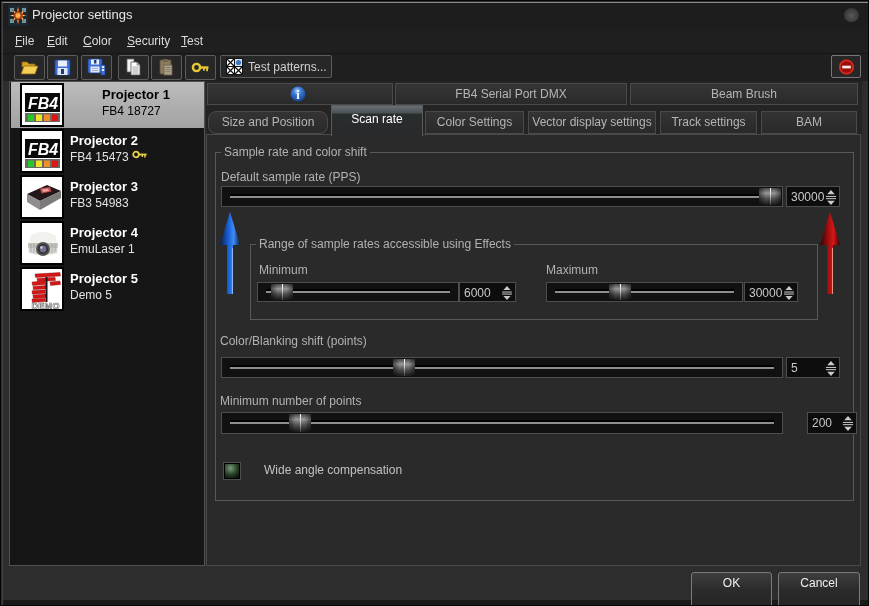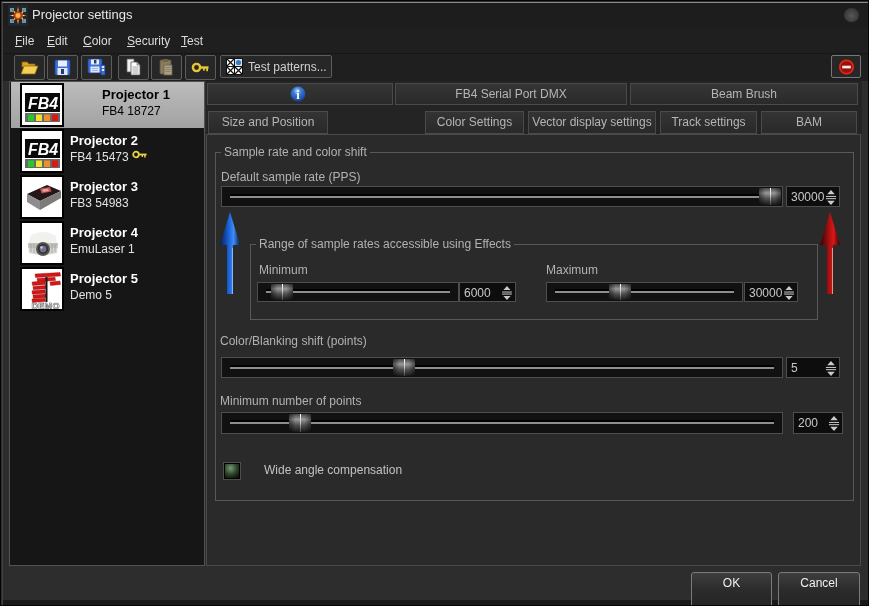--- a/index.html
+++ b/index.html
@@ -277,25 +277,26 @@
             <stop offset="35%" stop-color="#3a7bd8"></stop>
             <stop offset="100%" stop-color="#123a8a"></stop>
       </radialGradient>
         </defs>
       <circle cx="7" cy="7" r="6.5" fill="url(#big)"></circle>
       <text x="7" y="11.5" text-anchor="middle" font-family="Liberation Serif,serif" font-size="11" font-weight="bold" fill="#fff">i</text>
     </svg></div>
   <div class="tab1" style="left:394px;width:232px;">FB4 Serial Port DMX</div>
   <div class="tab1" style="left:629px;width:228px;">Beam Brush</div>
 
-  <div class="tab2" style="left:207px;width:120px;">Size and Position</div>
+  <div class="tab2" style="left:207px;width:120px;border-radius:8px;">Size and Position</div>
   <div class="tab2" style="left:424px;width:99px;">Color Settings</div>
   <div class="tab2" style="left:527px;width:128px;">Vector display settings</div>
   <div class="tab2" style="left:659px;width:97px;">Track settings</div>
   <div class="tab2" style="left:760px;width:96px;">BAM</div>
+  <div id="tabactive">Scan rate</div>
   <div id="panel">
 
     <div class="grp" style="left:8px;top:17px;width:637px;height:347px;"></div>
     <div class="grptitle" style="left:14px;top:10px;">Sample rate and color shift</div>
     <div class="lbl" style="left:14px;top:35px;">Default sample rate (PPS)</div>
 
     <div class="strack" style="left:14px;top:51px;width:562px;height:21px;">
       <div class="groove"></div>
       <div class="thumb" style="right:1px;"></div>
     </div>
@@ -379,21 +380,21 @@
         <rect x="1" y="9.2" width="11" height="1.1" fill="#cacaca"></rect>
         <path d="M6.5 16.5 L10.6 12 H2.4 Z" fill="#cacaca"></path>
       </svg>
     </div>
 
     <div class="lbl" style="left:13px;top:259px;">Minimum number of points</div>
     <div class="strack" style="left:14px;top:277px;width:562px;height:22px;">
       <div class="groove"></div>
       <div class="thumb" style="left:67px;"></div>
     </div>
-    <div class="sval" style="left:586px;top:277px;width:50px;height:22px;">
+    <div class="sval" style="left:600px;top:277px;width:50px;height:22px;">
         <span>200</span>
       <svg class="spin" width="13" height="17" viewBox="0 0 13 17" style="top:2px;">
         <path d="M6.5 0.5 L10.6 5 H2.4 Z" fill="#cacaca"></path>
         <rect x="1" y="6.8" width="11" height="1.1" fill="#cacaca"></rect>
         <rect x="1" y="9.2" width="11" height="1.1" fill="#cacaca"></rect>
         <path d="M6.5 16.5 L10.6 12 H2.4 Z" fill="#cacaca"></path>
       </svg>
     </div>
 
     <div class="abs" style="left:17px;top:328px;width:14px;height:14px;background:radial-gradient(circle at 40% 30%,#7a9a78,#2c452a 48%,#0c140b 85%);border:1px solid #000;box-shadow:0 0 0 1px #4e4e4e;"></div>

